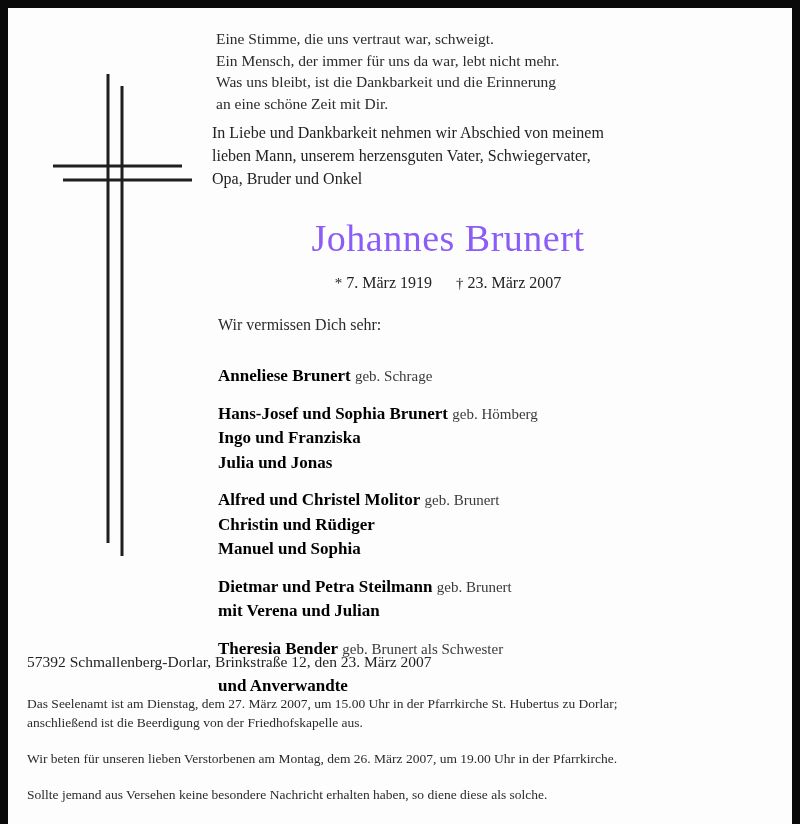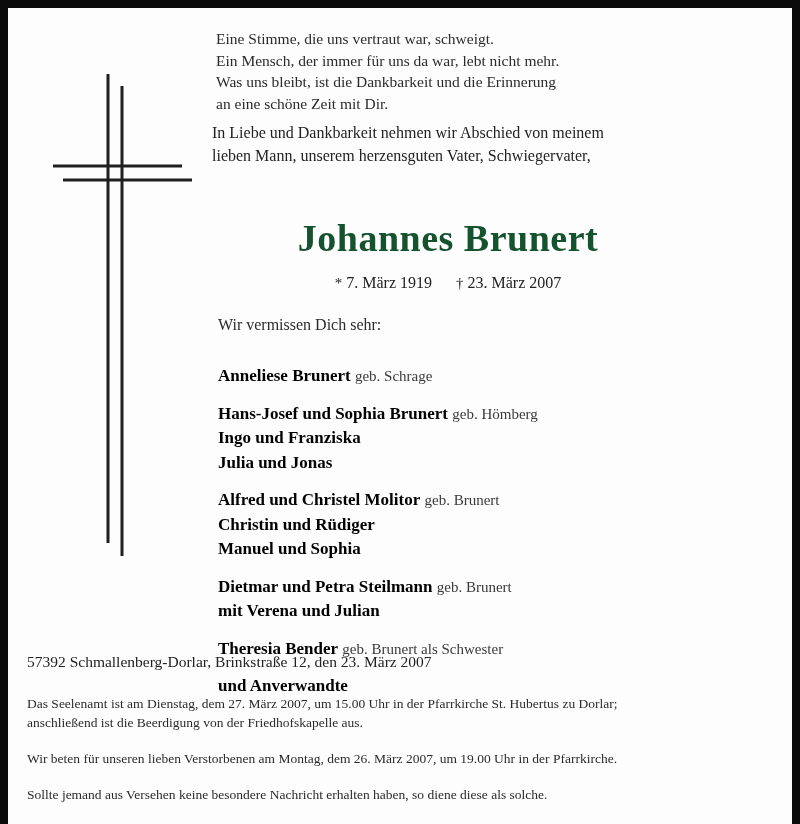--- a/index.html
+++ b/index.html
@@ -73,23 +73,23 @@
   }
   .intro div { white-space: nowrap; }
 
   .deceased-name {
     position: absolute;
     left: 190px;
     top: 208px;
     width: 500px;
     text-align: center;
     font-size: 38px;
-    font-weight: bold;
+    font-weight: normal;
     letter-spacing: 0.5px;
-    color: #14532d;
+    color: #8b5cf6;
   }
   .life-dates {
     position: absolute;
     left: 190px;
     top: 266px;
     width: 500px;
     text-align: center;
     font-size: 16px;
     color: #222;
   }
@@ -163,20 +163,21 @@
       <div class="verse">
         <div>Eine Stimme, die uns vertraut war, schweigt.</div>
         <div>Ein Mensch, der immer für uns da war, lebt nicht mehr.</div>
         <div>Was uns bleibt, ist die Dankbarkeit und die Erinnerung</div>
         <div>an eine schöne Zeit mit Dir.</div>
       </div>
 
       <div class="intro">
         <div>In Liebe und Dankbarkeit nehmen wir Abschied von meinem</div>
         <div>lieben Mann, unserem herzensguten Vater, Schwiegervater,</div>
+        <div>Opa, Bruder und Onkel</div>
       </div>
 
       <div class="deceased-name">Johannes Brunert</div>
 
       <div class="life-dates">
         <span class="sym">*</span>
         <span>7. März 1919</span>
         <span class="gap"></span>
         <span class="sym">†</span>
         <span>23. März 2007</span>

